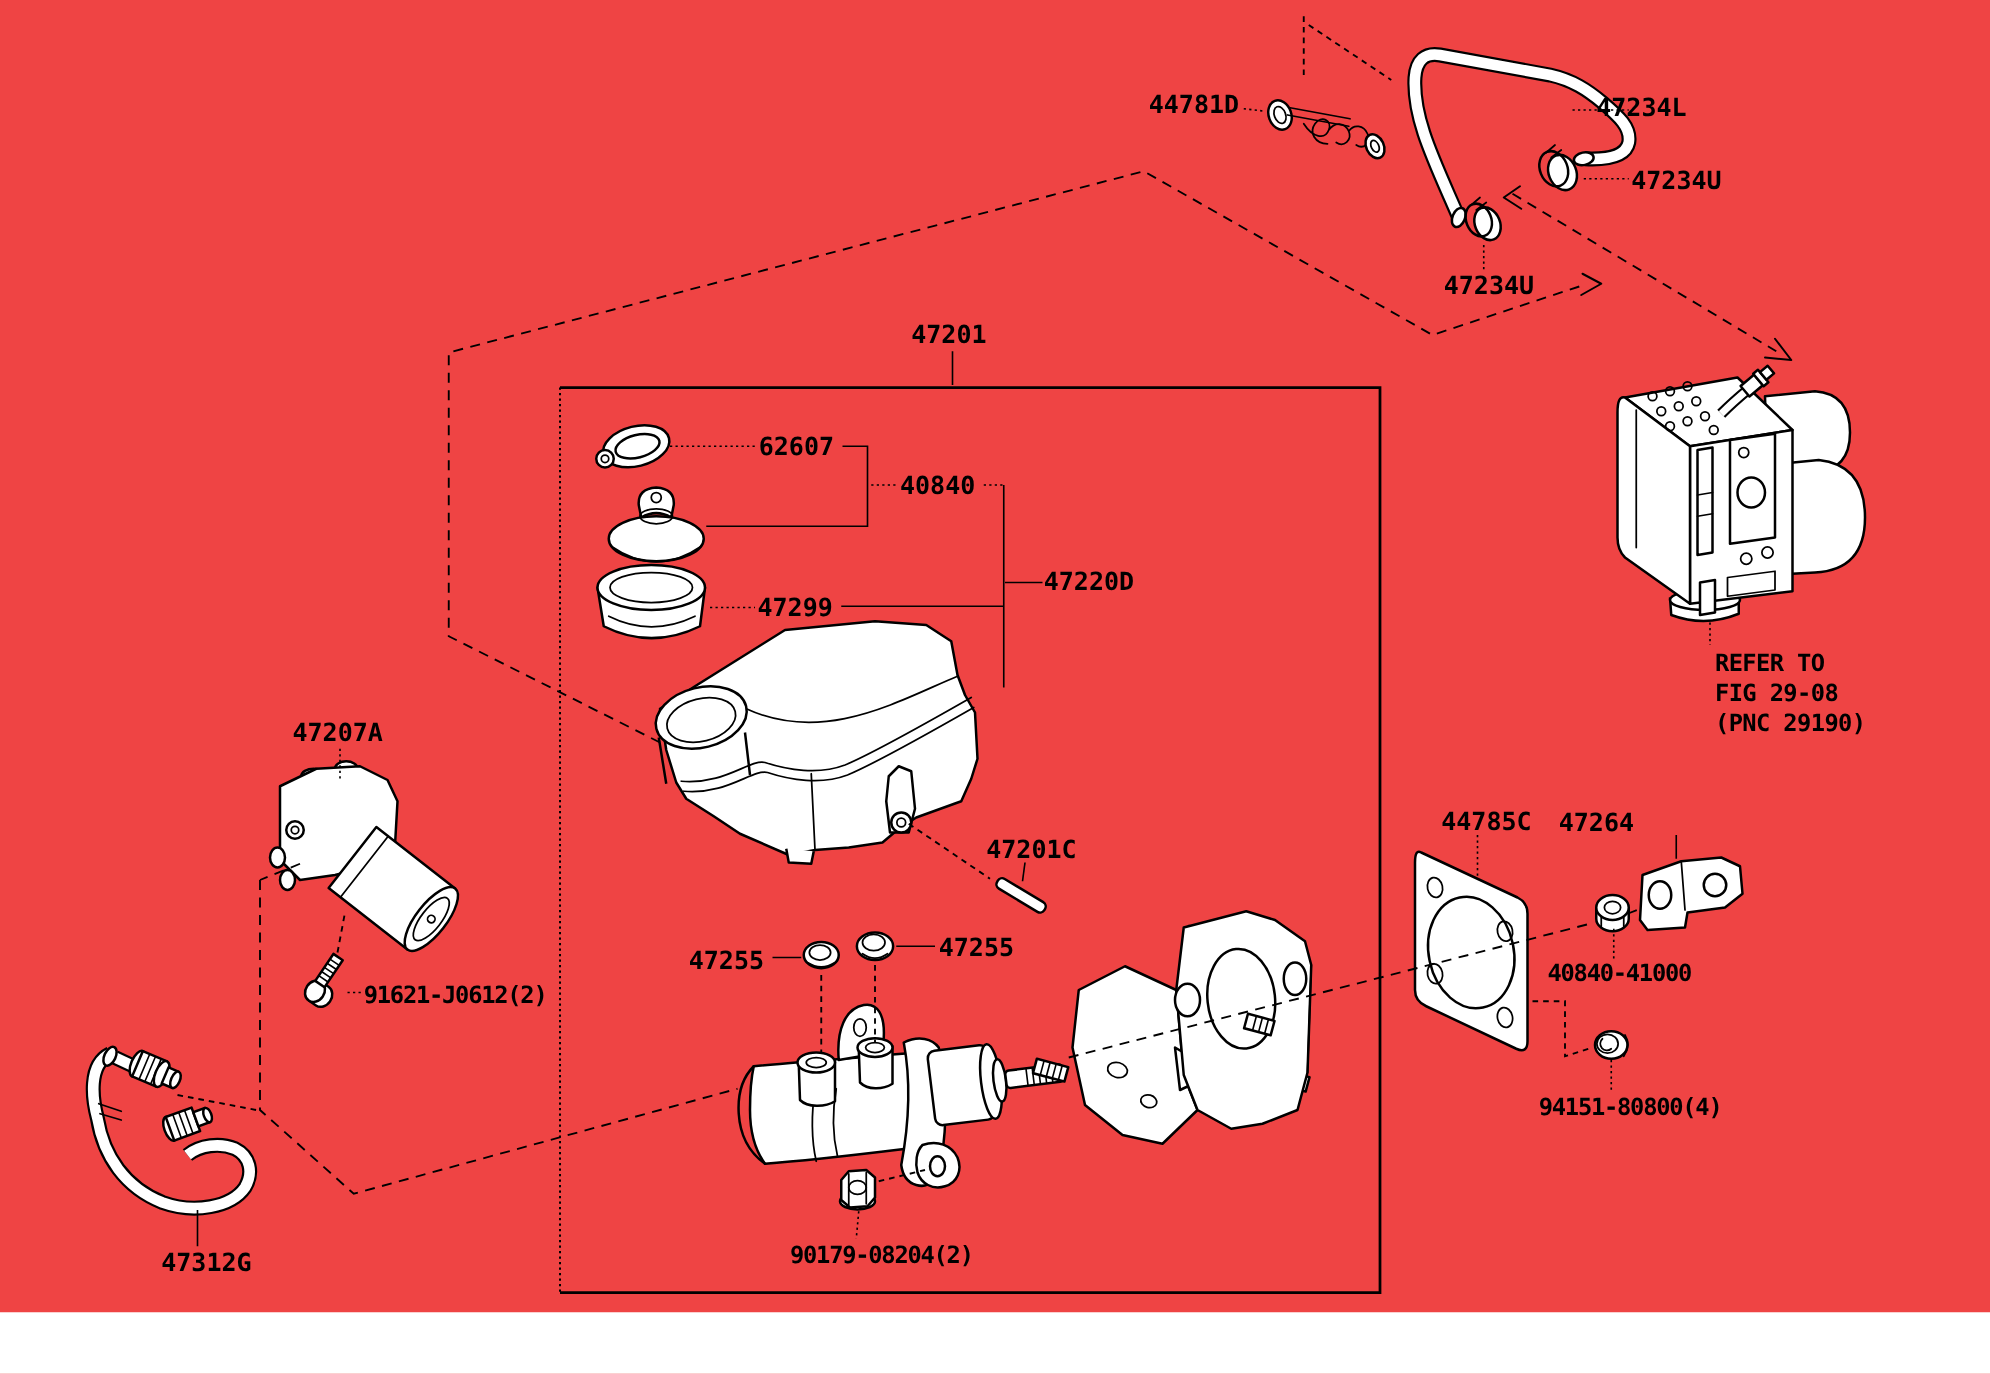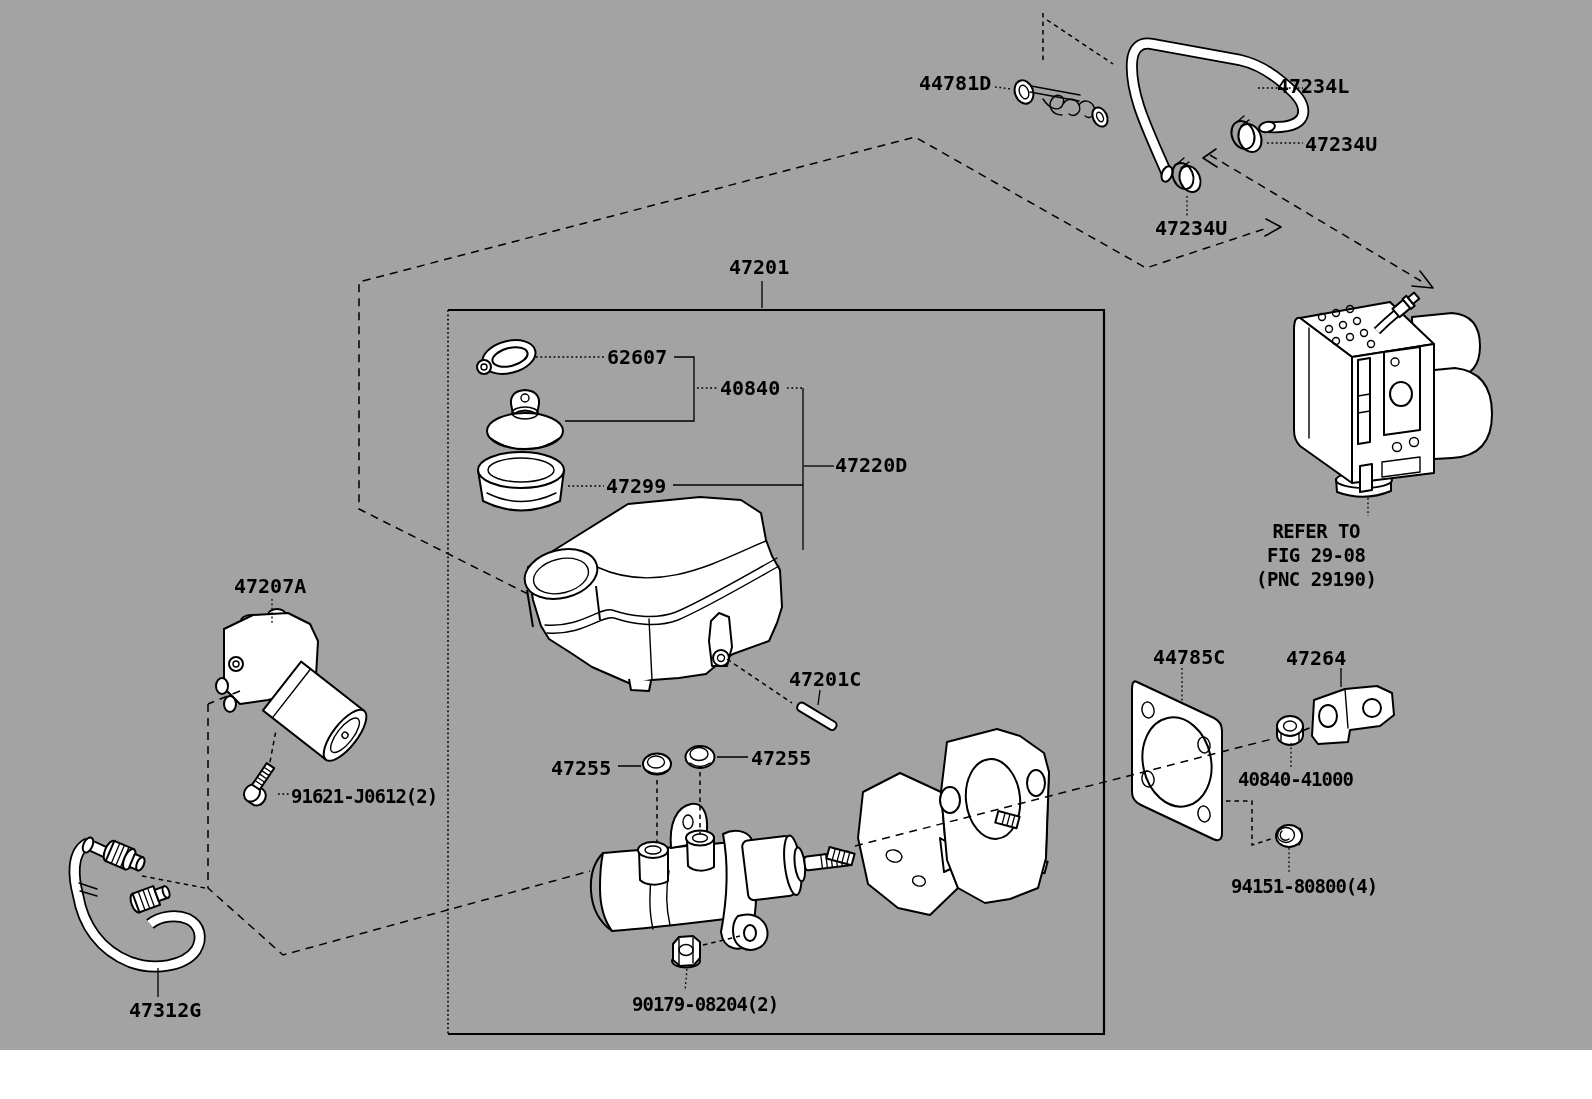--- a/index.html
+++ b/index.html
@@ -1,23 +1,23 @@
 <!DOCTYPE html>
 <html><head>
 <meta charset="utf-8">
 <style>
   html,body{margin:0;padding:0;background:#fff;}
-  .stage{position:relative;width:1592px;height:1050px;background:#a3a3a3;overflow:hidden;
+  .stage{position:relative;width:1592px;height:1050px;background:#ef4444;overflow:hidden;
          font-family:"DejaVu Sans Mono",monospace;}
   .stage svg{position:absolute;left:0;top:0;}
   .lbl{position:absolute;font:bold 20px "DejaVu Sans Mono",monospace;color:#000;
        white-space:nowrap;line-height:1;cursor:pointer;}
   .lbl.sm{font-size:19px;letter-spacing:-1px;}
-  .note{position:absolute;left:1256px;top:519px;font:bold 19px "DejaVu Sans Mono",monospace;
-        color:#000;line-height:24px;letter-spacing:-0.5px;white-space:nowrap;text-align:center;}
+  .note{position:absolute;left:1372px;top:519px;font:bold 19px "DejaVu Sans Mono",monospace;
+        color:#000;line-height:24px;letter-spacing:-0.5px;white-space:nowrap;}
   .figcode{position:absolute;left:1507px;top:1060px;font:400 20px "DejaVu Sans",sans-serif;
            color:#000;letter-spacing:0.5px;}
   
   .ol{fill:#fff;stroke:#000;stroke-width:2;stroke-linejoin:round;}
   .ln{fill:none;stroke:#000;stroke-width:2;stroke-linejoin:round;stroke-linecap:round;}
   .thin{stroke-width:1.4;}
   .ldr{fill:none;stroke:#000;stroke-width:1.3;}
   .dot{stroke-dasharray:1.8 2.6;}
   .dash{fill:none;stroke:#000;stroke-width:1.5;stroke-dasharray:8 6;}
   .dash2{fill:none;stroke:#000;stroke-width:1.5;stroke-dasharray:4.5 4;}
@@ -362,21 +362,21 @@
   <div class="lbl" style="left:606px;top:476px">47299</div>
   <div class="lbl" style="left:835px;top:455px">47220D</div>
   <div class="lbl" style="left:789px;top:669px">47201C</div>
   <div class="lbl" style="left:551px;top:758px">47255</div>
   <div class="lbl" style="left:751px;top:748px">47255</div>
   <div class="lbl" style="left:234px;top:576px">47207A</div>
   <div class="lbl sm" style="left:291px;top:787px">91621-J0612(2)</div>
   <div class="lbl" style="left:129px;top:1000px">47312G</div>
   <div class="lbl sm" style="left:632px;top:995px">90179-08204(2)</div>
   <div class="lbl" style="left:1153px;top:647px">44785C</div>
-  <div class="lbl" style="left:1286px;top:648px">47264</div>
+  <div class="lbl" style="left:1247px;top:648px">47264</div>
   <div class="lbl sm" style="left:1238px;top:770px">40840-41000</div>
   <div class="lbl sm" style="left:1231px;top:877px">94151-80800(4)</div>
 
   <div class="note">
     <div>REFER TO</div>
     <div>FIG 29-08</div>
     <div>(PNC 29190)</div>
   </div>
 
   <div class="figcode">478750</div>

